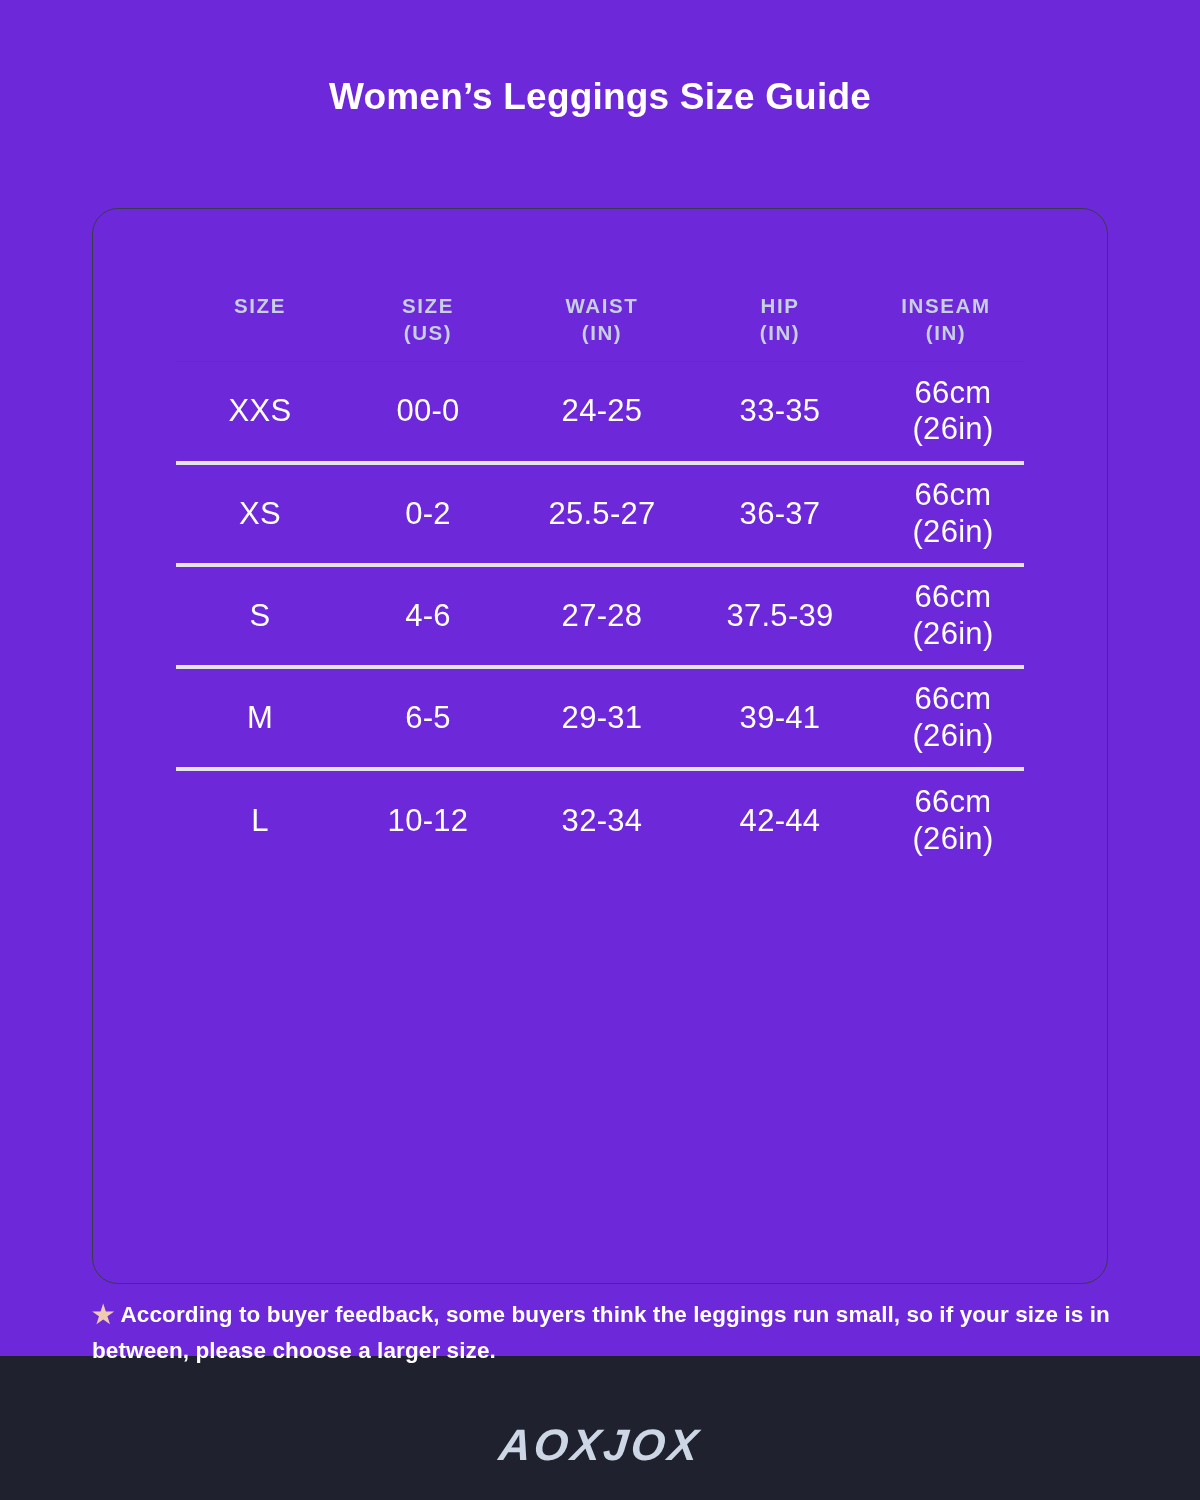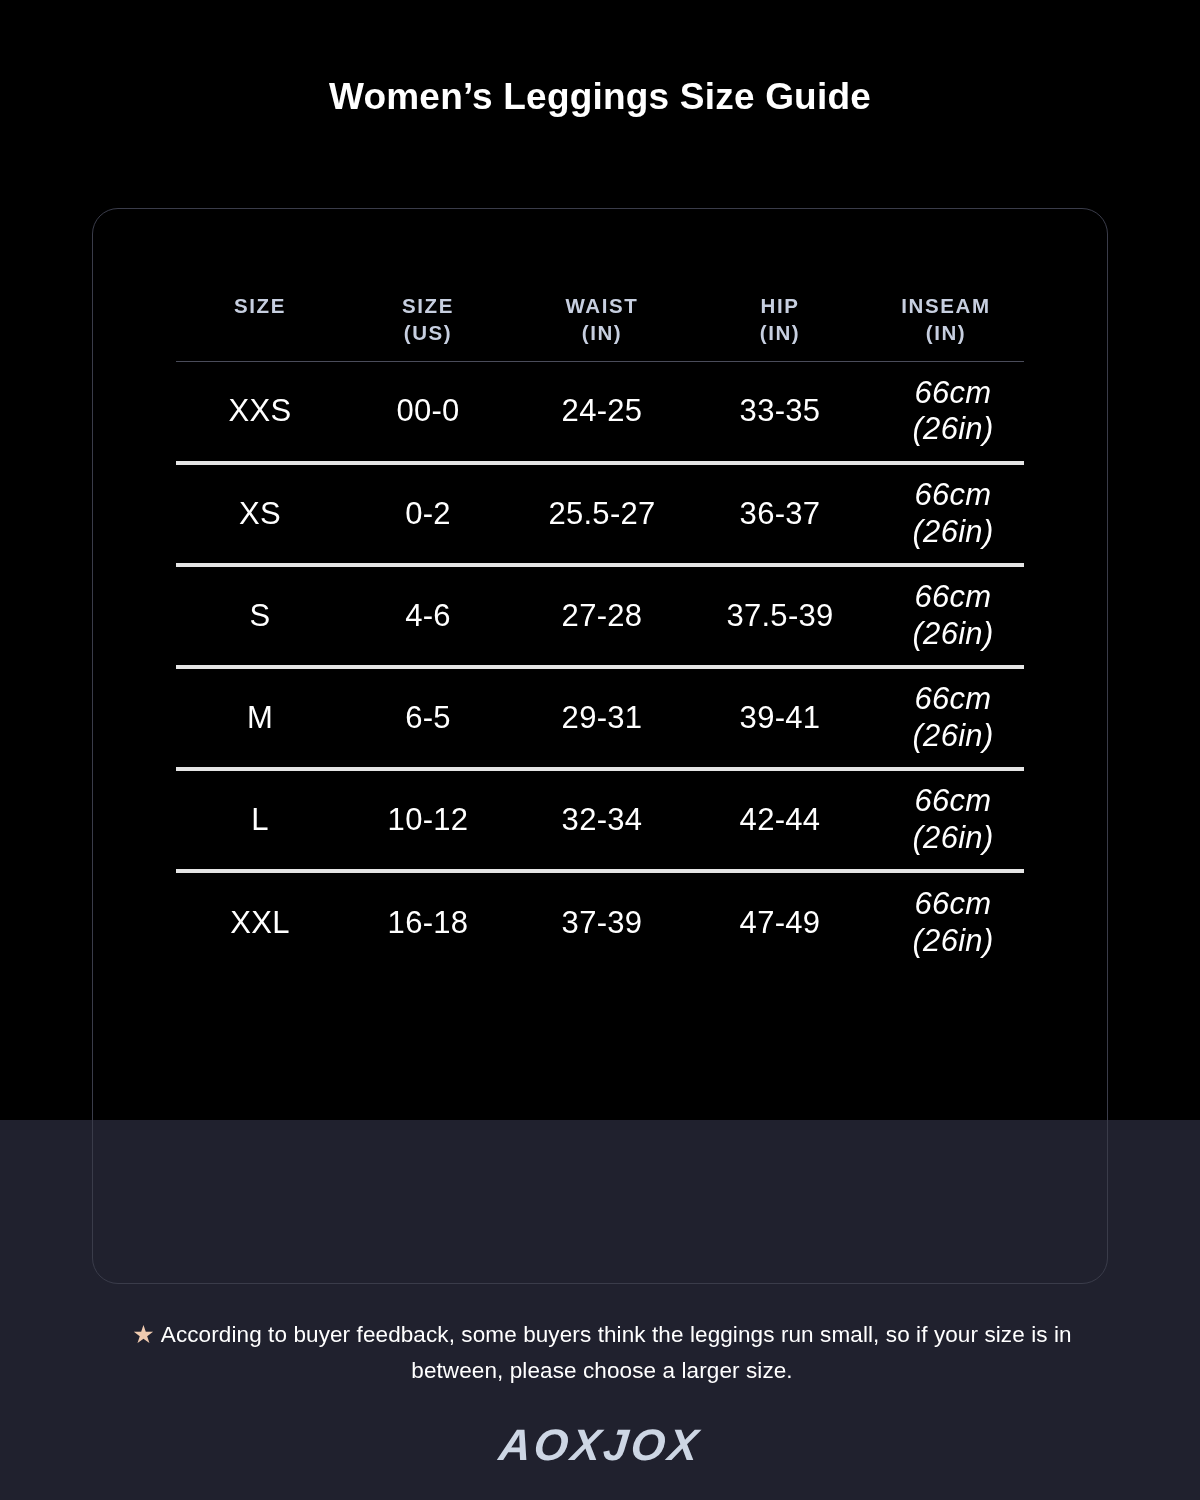--- a/index.html
+++ b/index.html
@@ -6,22 +6,22 @@
   html, body {
     width: 1200px;
     height: 1500px;
     background: #20212e;
     font-family: "Liberation Sans", sans-serif;
     overflow: hidden;
   }
   .page {
     position: relative;
     width: 1200px;
-    height: 1120px;
-    background: #000000;
+    height: 1356px;
+    background: #6d28d9;
   }
   .title {
     text-align: center;
     color: #ffffff;
     font-size: 37px;
     font-weight: bold;
     letter-spacing: 0.2px;
     padding-top: 76px;
   }
   .card {
@@ -66,40 +66,37 @@
   table.size-table tbody tr {
     border-bottom: 4px solid #e5e5e5;
   }
   table.size-table tbody tr:last-child {
     border-bottom: none;
   }
   .inseam-cell {
     white-space: pre-line;
     text-align: left;
     padding-left: 14px;
-    font-style: italic;
   }
   .col-size   { width: 168px; }
   .col-sizeus { width: 168px; }
   .col-waist  { width: 180px; }
   .col-hip    { width: 176px; }
   .col-inseam { width: 156px; }
 
   .note {
     position: absolute;
     left: 92px;
     top: 1295px;
     width: 1020px;
     color: #ffffff;
     font-size: 22.5px;
-    font-weight: normal;
+    font-weight: bold;
     line-height: 1.55;
-    text-align: center;
     letter-spacing: 0.1px;
-    margin-top: 20px;
   }
   .note .star {
     color: #f0cbb0;
     font-size: 25px;
     margin-right: 6px;
     vertical-align: -1px;
   }
   .brand {
     position: absolute;
     left: 0;
@@ -178,28 +175,20 @@
 (26in)</td>
       </tr>
       <tr>
         <td>L</td>
         <td>10-12</td>
         <td>32-34</td>
         <td>42-44</td>
         <td class="inseam-cell">66cm
 (26in)</td>
       </tr>
-      <tr>
-        <td>XXL</td>
-        <td>16-18</td>
-        <td>37-39</td>
-        <td>47-49</td>
-        <td class="inseam-cell">66cm
-(26in)</td>
-      </tr>
     </tbody>
   </table>
 
   <div class="note">
     <span class="star">★</span><span>According to buyer feedback, some buyers think the leggings run small, so if your size is in between, please choose a larger size.</span>
   </div>
 
   <div class="brand">AOXJOX</div>
 
 </div>

